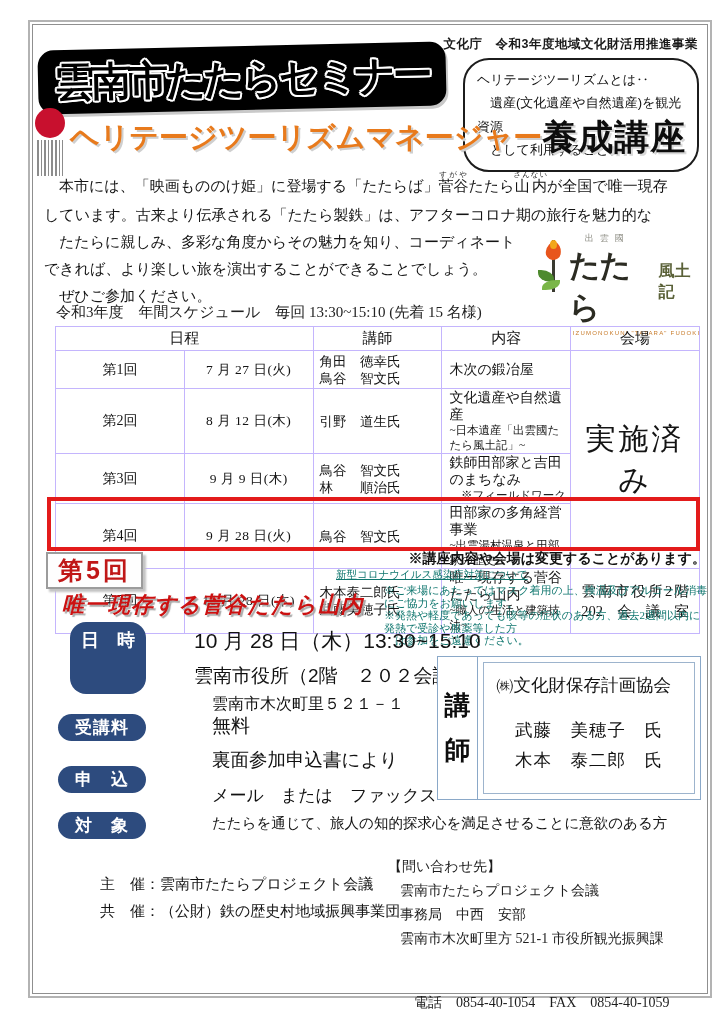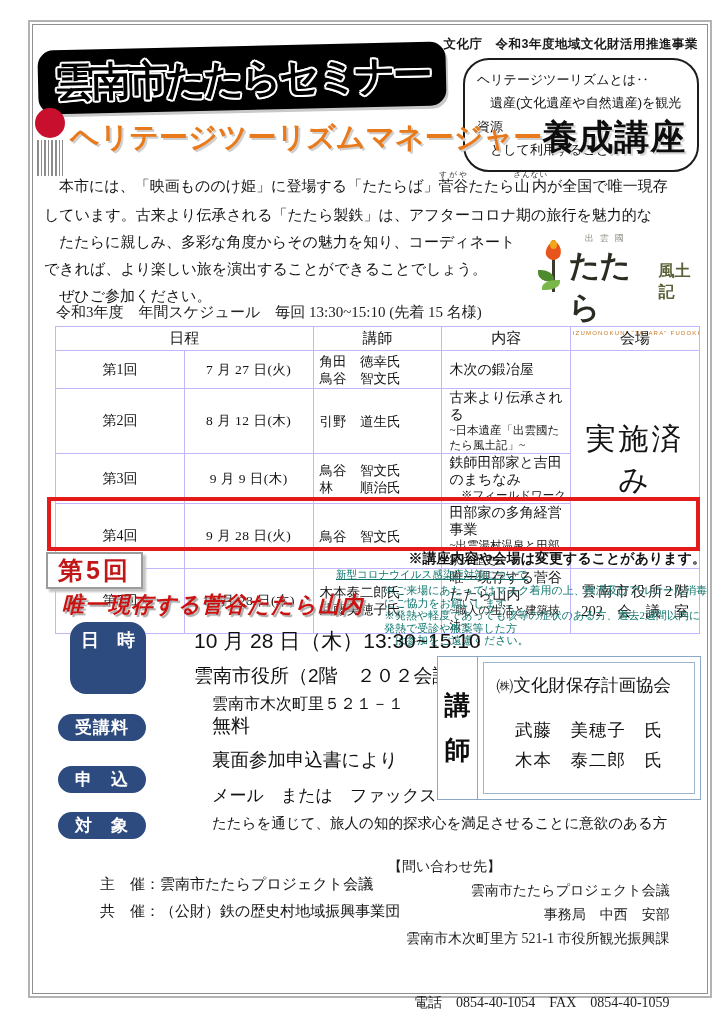--- a/index.html
+++ b/index.html
@@ -102,21 +102,21 @@
   .v-apply2 { left:212px; top:784px; font-size:17px; white-space:nowrap; }
   .v-target { left:212px; top:814px; font-size:14.5px; white-space:nowrap; }
   .lect-box { left:437px; top:656px; width:264px; height:144px; border:1.5px solid #8aa8c8; background:#fff; display:flex; }
   .lect-label { width:40px; border-right:1.5px solid #8aa8c8; display:flex; flex-direction:column;
     align-items:center; justify-content:center; gap:10px; font-size:26px; font-weight:bold; color:#0d0d0d; }
   .lect-inner { flex:1; margin:5px; border:1px solid #9db4cd; padding:10px 6px 6px; }
   .lect-org { font-size:17.5px; padding-left:6px; white-space:nowrap; }
   .lect-names { margin-top:18px; text-align:center; font-size:17.5px; line-height:30px; letter-spacing:1px; }
   .footer-host { left:100px; top:870px; font-size:15px; line-height:27px; color:#141414; white-space:nowrap; }
   .footer-contact { left:388px; top:855px; font-family:"Liberation Serif", serif; font-size:14px; line-height:24px; color:#1d1d1d; white-space:nowrap; }
-  .fc-indent { padding-left:12px;text-align:right; }
+  .fc-indent { padding-left:12px; }
   .fc-indent2 { padding-left:26px;margin-top:40px; }
 </style>
 </head>
 <body>
 
 <div class="page">
   <div class="frame"></div>
 
   <div class="abs program-note">文化庁　令和3年度地域文化財活用推進事業</div>
 
@@ -190,21 +190,21 @@
         <span class="done">実施済み</span>
       </td>
     </tr>
     <tr class="tr-std">
       <td class="c-no">第2回</td>
       <td class="c-date">8 月 12 日(木)</td>
       <td class="c-lec">
         <div>引野　道生氏</div>
       </td>
       <td class="c-con">
-        <div>古来より伝承される</div>
+        <div>文化遺産や自然遺産</div>
         <div class="sub">~日本遺産「出雲國たたら風土記」~</div>
       </td>
     </tr>
     <tr class="tr-std">
       <td class="c-no">第3回</td>
       <td class="c-date">9 月 9 日(木)</td>
       <td class="c-lec">
         <div>鳥谷　智文氏</div>
         <div>林　　順治氏</div>
       </td>

